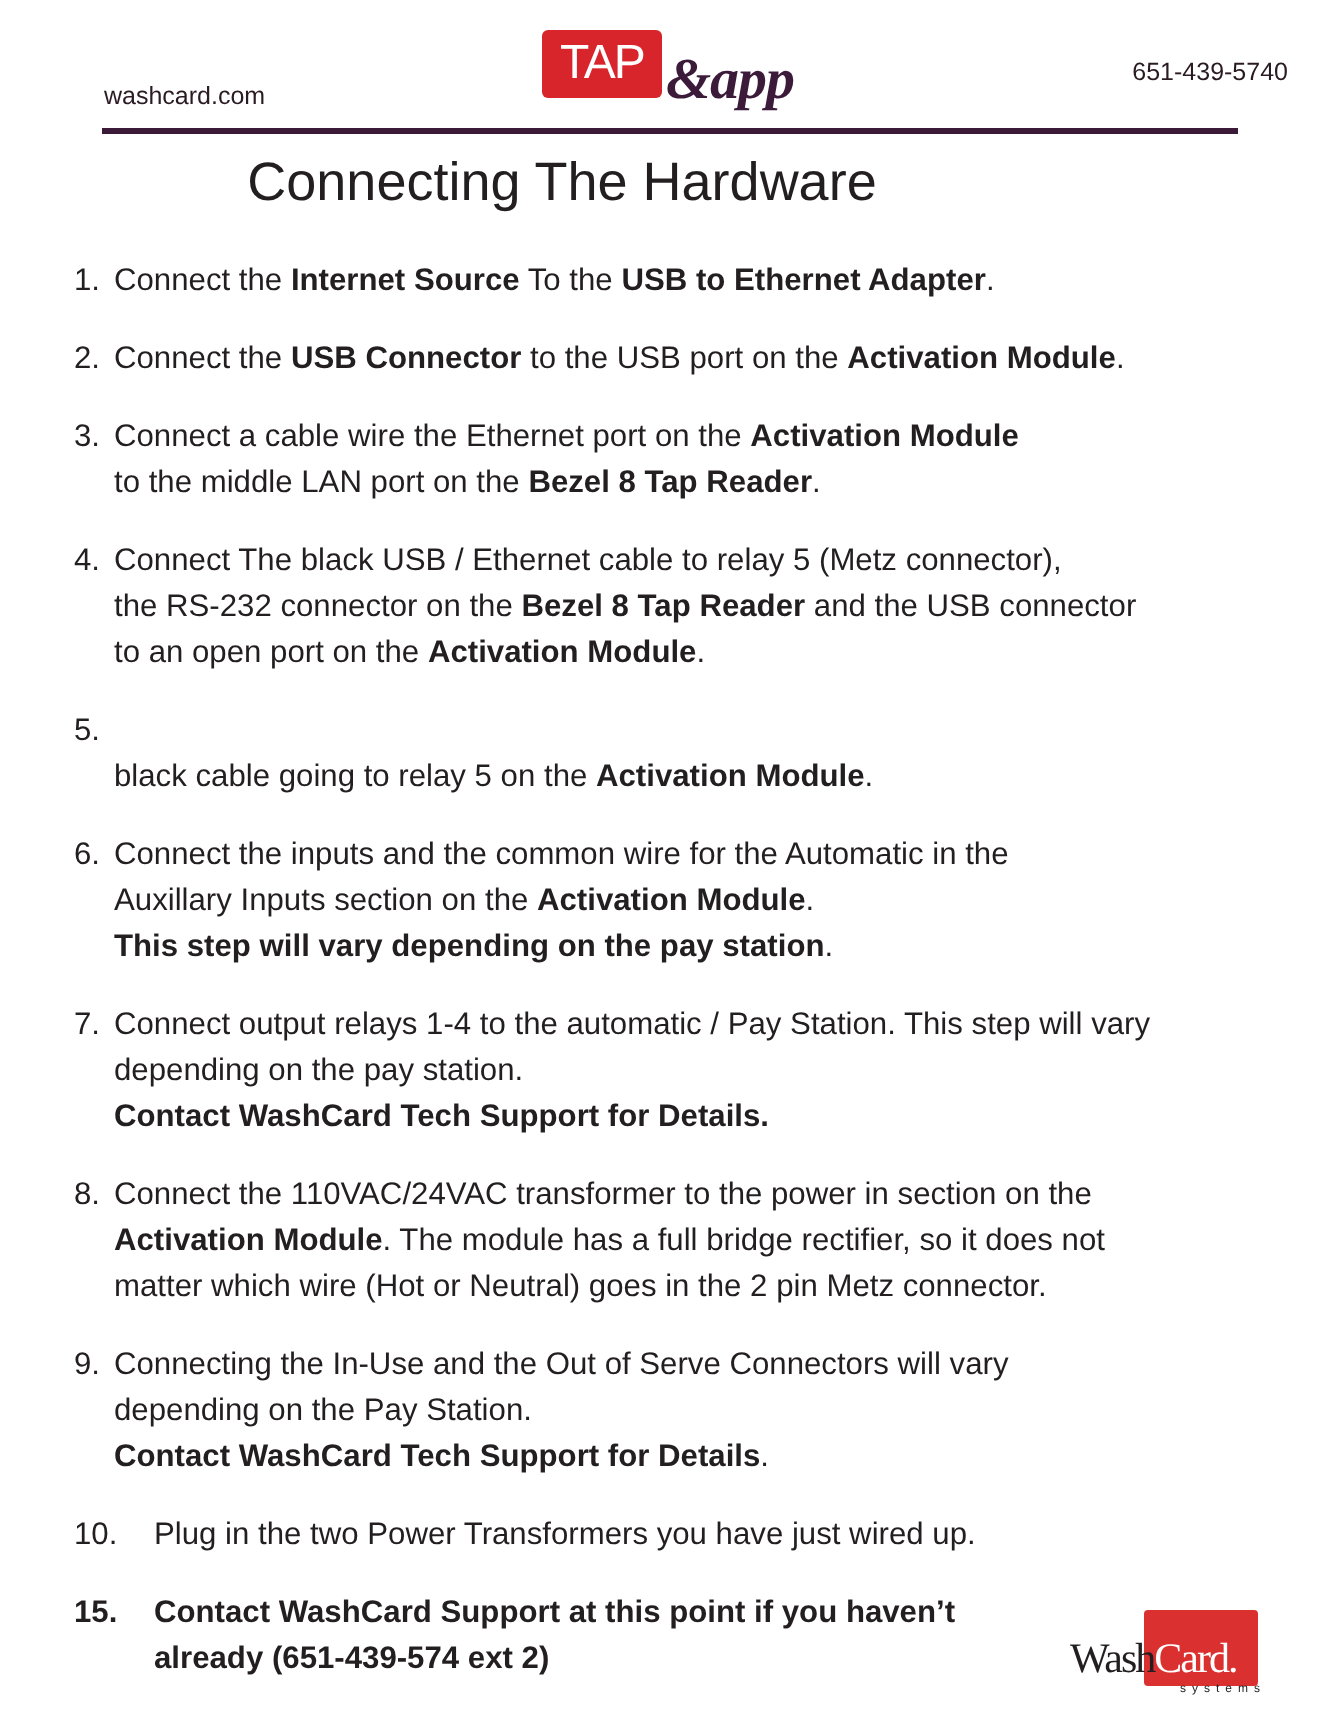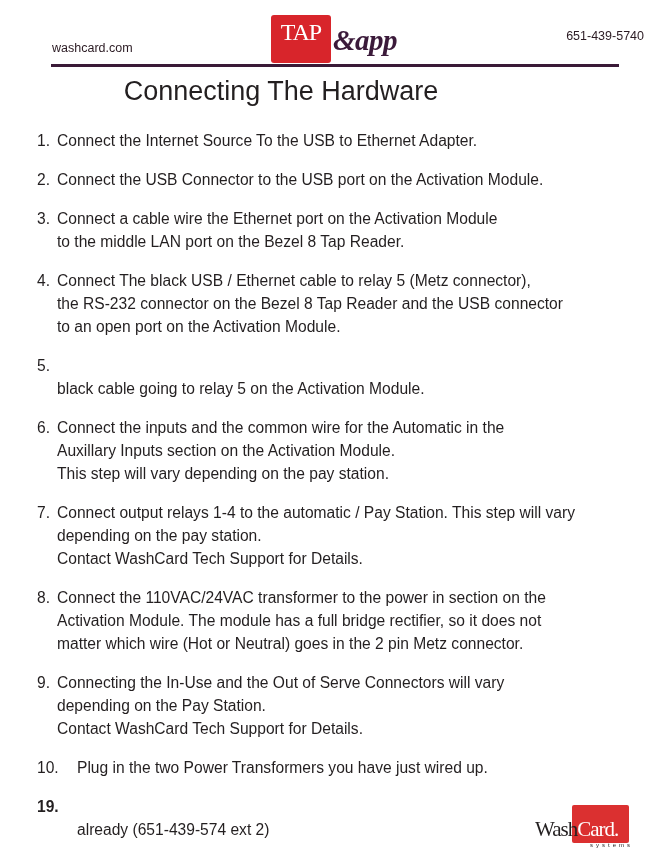--- a/index.html
+++ b/index.html
@@ -1,30 +1,30 @@
 <!DOCTYPE html>
 <html><head>
 <meta charset="utf-8">
 <style>
   html, body { margin: 0; padding: 0; background: #ffffff; }
   body { width: 670px; height: 867px; position: relative; overflow: hidden; font-family: "Liberation Sans", sans-serif; color: #231f20; }
   .header { position: absolute; left: 0; top: 0; width: 670px; height: 66px; }
   .site { position: absolute; left: 52px; top: 29px; font-size: 12.5px; color: #2a1a22; margin-top: 12px; }
   .phone { position: absolute; right: 26px; top: 29px; font-size: 12.5px; color: #2a1a22; }
   .logo { position: absolute; left: 271px; top: 14px; height: 40px; }
-  .logo .tap { position: absolute; left: 0; top: 1px; width: 60px; height: 48px; background: #d8252b; border-radius: 3px; color: #fff; font-family: Liberation Serif, serif; font-size: 24px; line-height: 34px; text-align: center; letter-spacing: -1px; }
+  .logo .tap { position: absolute; left: 0; top: 1px; width: 60px; height: 34px; background: #d8252b; border-radius: 3px; color: #fff; font-family: Liberation Sans, sans-serif; font-size: 24px; line-height: 34px; text-align: center; letter-spacing: -1px; }
   .logo .app { position: absolute; left: 62px; top: 10px; font-family: "Liberation Serif", serif; font-style: italic; font-weight: bold; font-size: 29px; color: #3b1a3a; white-space: nowrap; letter-spacing: -0.5px; }
   .rule { position: absolute; left: 51px; top: 64px; width: 568px; height: 3px; background: #3a1a37; }
   .title { position: absolute; left: 0; width: 562px; top: 76px; text-align: center; font-size: 27px; color: #231f20; }
   .steps { position: absolute; left: 37px; top: 129px; width: 610px; font-size: 15.6px; line-height: 23px; color: #231f20; }
   .step { position: relative; padding-left: 20px; margin-bottom: 16px; }
   .step .num { position: absolute; left: 0; top: 0; }
   .step.wide { padding-left: 40px; }
   .step.bold { font-weight: bold; }
-  .step b { font-weight: normal; }
+  .step b { font-weight: bold; }
   .washcard-logo { position: absolute; left: 535px; top: 805px; width: 100px; height: 45px; }
   .washcard-logo .red { position: absolute; left: 37px; top: 0; width: 57px; height: 38px; background: #db3030; border-radius: 2px; }
   .washcard-logo .word { position: absolute; left: 0; top: 12px; font-family: "Liberation Serif", serif; font-size: 21px; letter-spacing: -1px; white-space: nowrap; }
   .washcard-logo .word .w1 { color: #231f20; }
   .washcard-logo .word .w2 { color: #ffffff; }
   .washcard-logo .sys { position: absolute; left: 55px; top: 37px; font-size: 6px; letter-spacing: 3px; color: #231f20; }
 </style>
 </head>
 <body>
 
@@ -44,20 +44,20 @@
     <div class="step"><span class="num">1.</span><span>Connect the </span><b>Internet Source</b><span> To the </span><b>USB to Ethernet Adapter</b><span>.</span></div>
     <div class="step"><span class="num">2.</span><span>Connect the </span><b>USB Connector</b><span> to the USB port on the </span><b>Activation Module</b><span>.</span></div>
     <div class="step"><span class="num">3.</span><span>Connect a cable wire the Ethernet port on the </span><b>Activation Module</b><br><span>to the middle LAN port on the </span><b>Bezel 8 Tap Reader</b><span>.</span></div>
     <div class="step"><span class="num">4.</span><span>Connect The black USB / Ethernet cable to relay 5 (Metz connector),</span><br><span>the RS-232 connector on the </span><b>Bezel 8 Tap Reader</b><span> and the USB connector</span><br><span>to an open port on the </span><b>Activation Module</b><span>.</span></div>
     <div class="step"><span class="num">5.</span><br><span>black cable going to relay 5 on the </span><b>Activation Module</b><span>.</span></div>
     <div class="step"><span class="num">6.</span><span>Connect the inputs and the common wire for the Automatic in the</span><br><span>Auxillary Inputs section on the </span><b>Activation Module</b><span>.</span><br><b>This step will vary depending on the pay station</b><span>.</span></div>
     <div class="step"><span class="num">7.</span><span>Connect output relays 1-4 to the automatic / Pay Station. This step will vary</span><br><span>depending on the pay station.</span><br><b>Contact WashCard Tech Support for Details.</b></div>
     <div class="step"><span class="num">8.</span><span>Connect the 110VAC/24VAC transformer to the power in section on the</span><br><b>Activation Module</b><span>. The module has a full bridge rectifier, so it does not</span><br><span>matter which wire (Hot or Neutral) goes in the 2 pin Metz connector.</span></div>
     <div class="step"><span class="num">9.</span><span>Connecting the In-Use and the Out of Serve Connectors will vary</span><br><span>depending on the Pay Station.</span><br><b>Contact WashCard Tech Support for Details</b><span>.</span></div>
     <div class="step wide"><span class="num">10.</span><span>Plug in the two Power Transformers you have just wired up.</span></div>
-    <div class="step wide bold"><span class="num">19.</span><br><b>already (651-439-574 ext 2)</b></div>
+    <div class="step wide bold"><span class="num">15.</span><b>Contact WashCard Support at this point if you haven’t</b><br><b>already (651-439-574 ext 2)</b></div>
   </div>
 
 <div class="washcard-logo">
   <div class="red"></div>
   <div class="word"><span class="w1">Wash</span><span class="w2">Card.</span></div>
   <div class="sys">systems</div>
 </div>
 
 </body></html>

